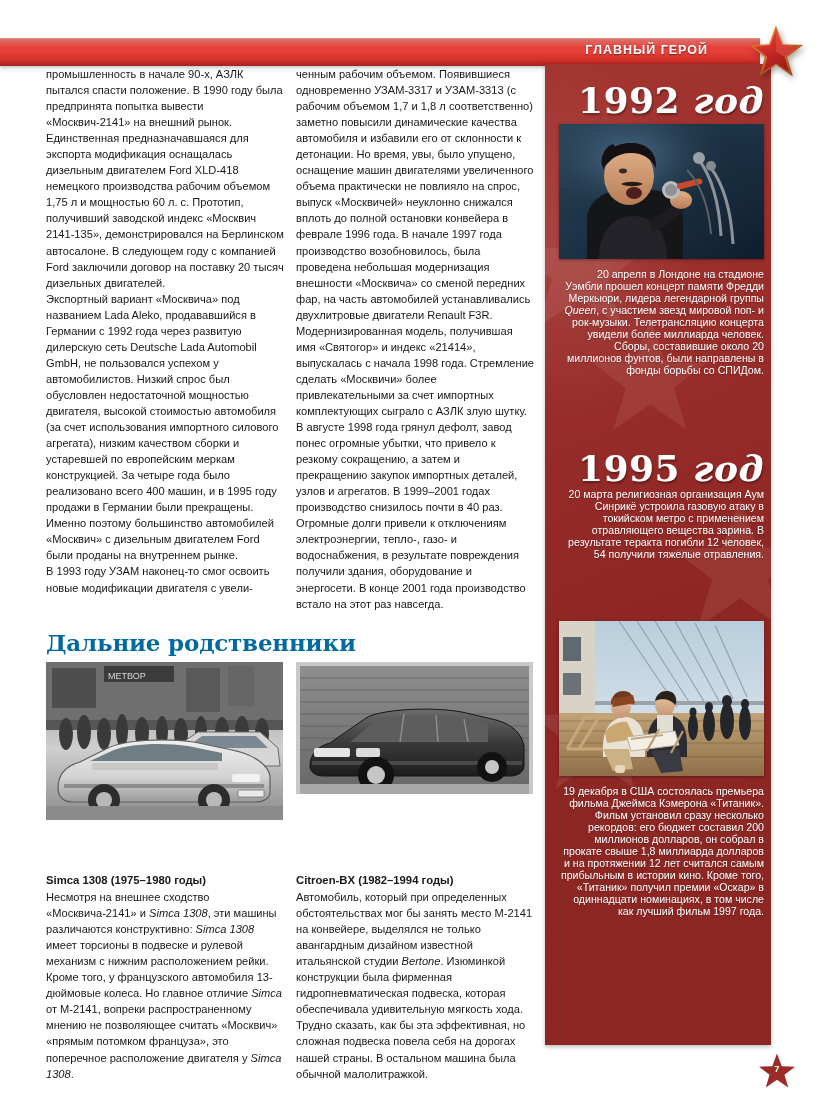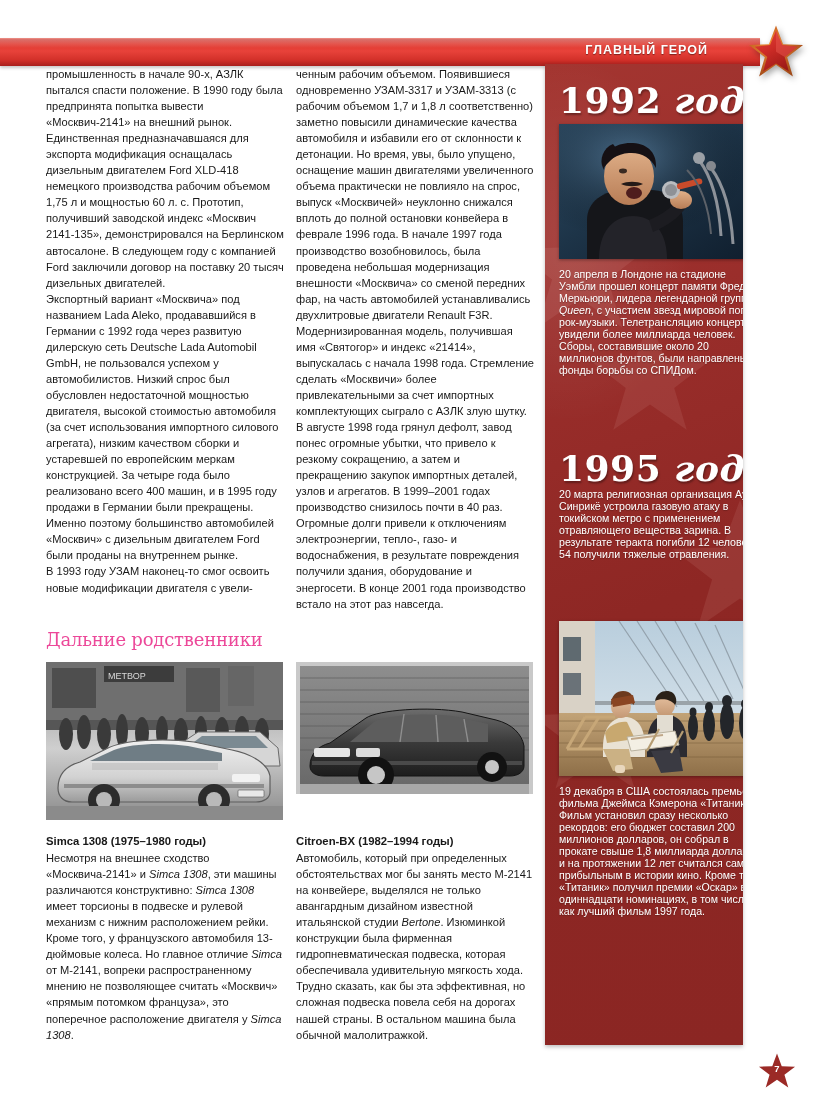--- a/index.html
+++ b/index.html
@@ -74,65 +74,67 @@
   #col-mid   { left: 296px; }
 
   .col p { margin: 0; }
   .col .ital { }
 
   
   #subheading {
     position: absolute;
     left: 46px; top: 629px;
     font-family: "DejaVu Serif", serif;
-    font-size: 18px;
-    font-weight: normal;
-    color: #ec4899;
+    font-size: 23px;
+    font-weight: bold;
+    color: #0369a1;
     letter-spacing: -0.2px;
   }
 
   
   .photo {
     position: absolute;
     overflow: hidden;
     background: #b9b9b9;
   }
   #photo-simca { left: 46px; top: 662px; width: 237px; height: 158px; }
   #photo-citroen { left: 296px; top: 662px; width: 237px; height: 158px; }
   .photo svg { display: block; width: 100%; height: 100%; }
 
   
   .caption {
     position: absolute;
     width: 238px;
     font-size: 11.1px;
     line-height: 16.05px;
     color: #181818;
+    margin-top: 39px;
   }
   #cap-left  { left: 46px; top: 833px; }
   #cap-right { left: 296px; top: 833px; }
   .caption .cap-title {
     font-weight: bold;
     font-size: 11.3px;
     display: block;
     margin-bottom: 1px;
   }
   .caption .ital { font-style: italic; }
 
   
   #sidebar {
     position: absolute;
     left: 545px; top: 64px;
-    width: 198px; height: 981px;
+    width: 226px; height: 981px;
     background:
       radial-gradient(ellipse 180px 260px at 12% 18%, rgba(255,255,255,0.10), rgba(255,255,255,0) 70%),
       linear-gradient(160deg, #a33530 0%, #9c2f2c 22%, #8e2724 55%, #8b2623 100%);
     box-shadow: 0 2px 4px rgba(0,0,0,0.25);
     overflow: hidden;
     padding: 0 14px;
+    text-align: right;
   }
   
   #sidebar .wm {
     position: absolute;
     opacity: 0.11;
     pointer-events: none;
   }
   #sidebar .wm-1 { left: -40px; top: 130px; width: 150px; height: 150px; }
   #sidebar .wm-2 { left: 40px;  top: 250px; width: 130px; height: 130px; }
   #sidebar .wm-3 { left: 120px; top: 430px; width: 150px; height: 150px; }

